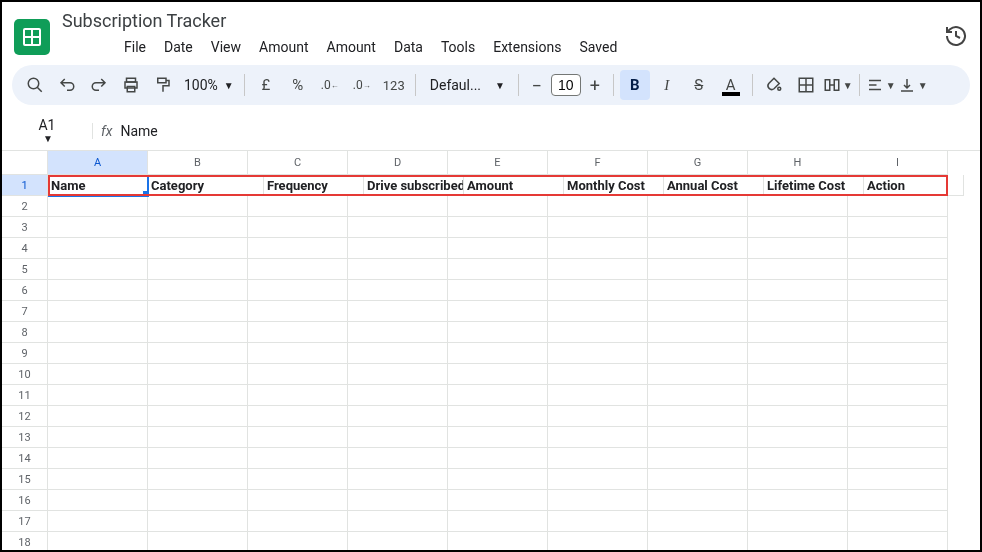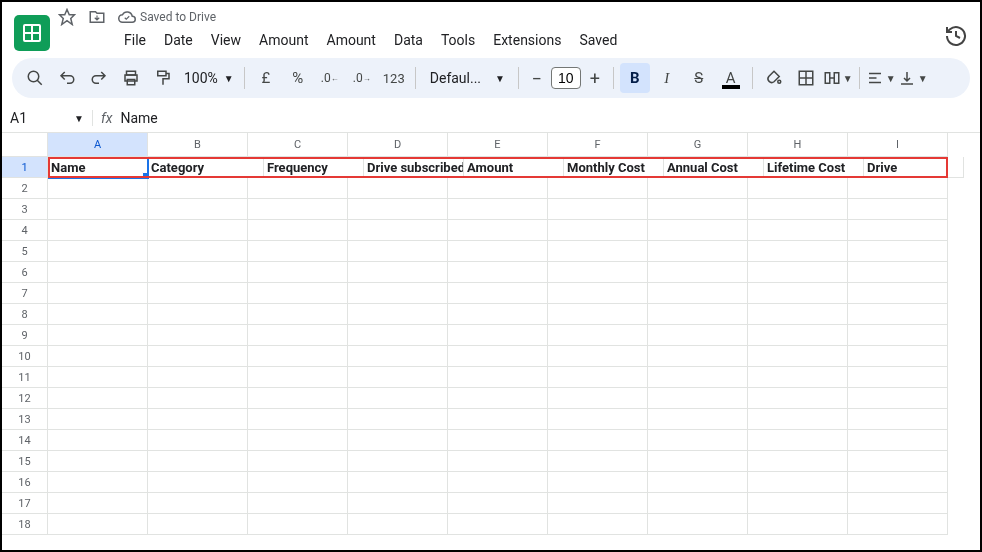--- a/index.html
+++ b/index.html
@@ -18,21 +18,21 @@
 .tb-btn.active { background: #d3e3fd; color: #041e49; }
 .tb-sep { width: 1px; height: 22px; background: #c7c7c7; margin: 0 4px; }
 .zoom { display: flex; align-items: center; gap: 4px; padding: 0 4px; font-size: 14px; }
 .font-select { display: flex; align-items: center; gap: 12px; padding: 0 8px; font-size: 14px; width: 90px; overflow: hidden; }
 .font-size-group { display: flex; align-items: center; gap: 2px; }
 .font-size-input { width: 30px; height: 22px; border: 1px solid #747775; border-radius: 4px; text-align: center; font-size: 14px; background: #fff; }
 .text-color { position: relative; }
 .text-color::after { content: ''; position: absolute; bottom: 4px; left: 6px; right: 6px; height: 4px; background: #000; }
 .fill-color { position: relative; }
 .name-box-row { display: flex; align-items: center; border-bottom: 1px solid #e1e3e1; padding: 4px 0; margin-top: 6px; }
-.name-box { width: 90px; padding: 2px 8px; font-size: 14px; display: flex; align-items: center; justify-content: space-between; }
+.name-box { width: 90px; padding: 2px 8px; font-size: 14px; display: flex; align-items: center; justify-content: space-between; flex-direction: column; }
 .fx-area { display: flex; align-items: center; gap: 8px; padding-left: 8px; border-left: 1px solid #e1e3e1; flex: 1; }
 .fx-icon { font-style: italic; color: #5f6368; font-size: 14px; }
 .formula-text { font-size: 14px; color: #202124; }
 .grid-wrap { position: relative; overflow: hidden; }
 .corner { position: absolute; left: 0; top: 0; width: 46px; height: 24px; background: #fff; border-right: 1px solid #e1e3e1; border-bottom: 1px solid #e1e3e1; z-index: 3; }
 .col-headers { display: flex; position: absolute; left: 46px; top: 0; height: 24px; z-index: 2; }
 .col-h { border-right: 1px solid #e1e3e1; border-bottom: 1px solid #e1e3e1; display: flex; align-items: center; justify-content: center; font-size: 11px; color: #5f6368; background: #fff; }
 .col-h.sel { background: #d3e3fd; color: #0b57d0; }
 .row-headers { position: absolute; left: 0; top: 24px; width: 46px; z-index: 2; }
 .row-h { height: 21px; border-right: 1px solid #e1e3e1; border-bottom: 1px solid #e1e3e1; display: flex; align-items: center; justify-content: center; font-size: 11px; color: #5f6368; background: #fff; }
@@ -53,40 +53,21 @@
 <div class="titlebar">
   <div class="logo">
     <svg viewBox="0 0 24 24" fill="#fff">
         <rect x="4" y="4" width="16" height="16" rx="1" fill="none" stroke="#fff" stroke-width="2"></rect>
         <line x1="4" y1="12" x2="20" y2="12" stroke="#fff" stroke-width="2"></line>
         <line x1="12" y1="4" x2="12" y2="20" stroke="#fff" stroke-width="2"></line>
       </svg>
   </div>
   <div style="flex:1">
     <div style="display:flex; align-items:center; gap:10px;">
-      <div class="title-icons">
-        <span>
-            <svg width="18" height="18" viewBox="0 0 24 24" fill="none" stroke="#5f6368" stroke-width="2">
-              <polygon points="12,2 15,9 22,9 17,14 19,22 12,17 5,22 7,14 2,9 9,9"></polygon>
-            </svg>
-          </span>
-        <span>
-            <svg width="18" height="18" viewBox="0 0 24 24" fill="none" stroke="#5f6368" stroke-width="2">
-              <path d="M3 7 L3 19 L21 19 L21 7 L12 7 L10 5 L3 5 Z"></path>
-              <path d="M12 10 L12 16 M9 13 L12 16 L15 13" stroke-width="1.5"></path>
-            </svg>
-          </span>
-        <span class="saved">
-          <svg width="18" height="18" viewBox="0 0 24 24" fill="none" stroke="#5f6368" stroke-width="2">
-              <path d="M6 19 a5 5 0 0 1 0-10 a7 7 0 0 1 13 2 a4 4 0 0 1 0 8 Z"></path>
-              <path d="M9 13 l2 2 l4-4" stroke-width="1.5"></path>
-            </svg>
-          <span>Saved to Drive</span>
-        </span>
-      </div>
+      <span class="title">Subscription Tracker</span>
     </div>
     <div class="menubar" id="menubar">
         <div class="menu-item">File</div>
         <div class="menu-item">Date</div>
         <div class="menu-item">View</div>
         <div class="menu-item">Amount</div>
         <div class="menu-item">Amount</div>
         <div class="menu-item">Data</div>
         <div class="menu-item">Tools</div>
         <div class="menu-item">Extensions</div>
@@ -245,21 +226,21 @@
   <div class="cells" id="cells">
       <div class="row">
         <div class="cell header-cell active" style="width: 100px; position: relative;">Name</div>
         <div class="cell header-cell" style="width: 116px; position: relative;">Category</div>
         <div class="cell header-cell" style="width: 100px; position: relative;">Frequency</div>
         <div class="cell header-cell" style="width: 100px; position: relative;">Drive subscribed</div>
         <div class="cell header-cell" style="width: 100px; position: relative;">Amount</div>
         <div class="cell header-cell" style="width: 100px; position: relative;">Monthly Cost</div>
         <div class="cell header-cell" style="width: 100px; position: relative;">Annual Cost</div>
         <div class="cell header-cell" style="width: 100px; position: relative;">Lifetime Cost</div>
-        <div class="cell header-cell" style="width: 100px; position: relative;">Drive</div>
+        <div class="cell header-cell" style="width: 100px; position: relative;">Action</div>
       </div>
       <div class="row">
         <div class="cell" style="width: 100px; position: relative;"></div>
         <div class="cell" style="width: 100px; position: relative;"></div>
         <div class="cell" style="width: 100px; position: relative;"></div>
         <div class="cell" style="width: 100px; position: relative;"></div>
         <div class="cell" style="width: 100px; position: relative;"></div>
         <div class="cell" style="width: 100px; position: relative;"></div>
         <div class="cell" style="width: 100px; position: relative;"></div>
         <div class="cell" style="width: 100px; position: relative;"></div>

